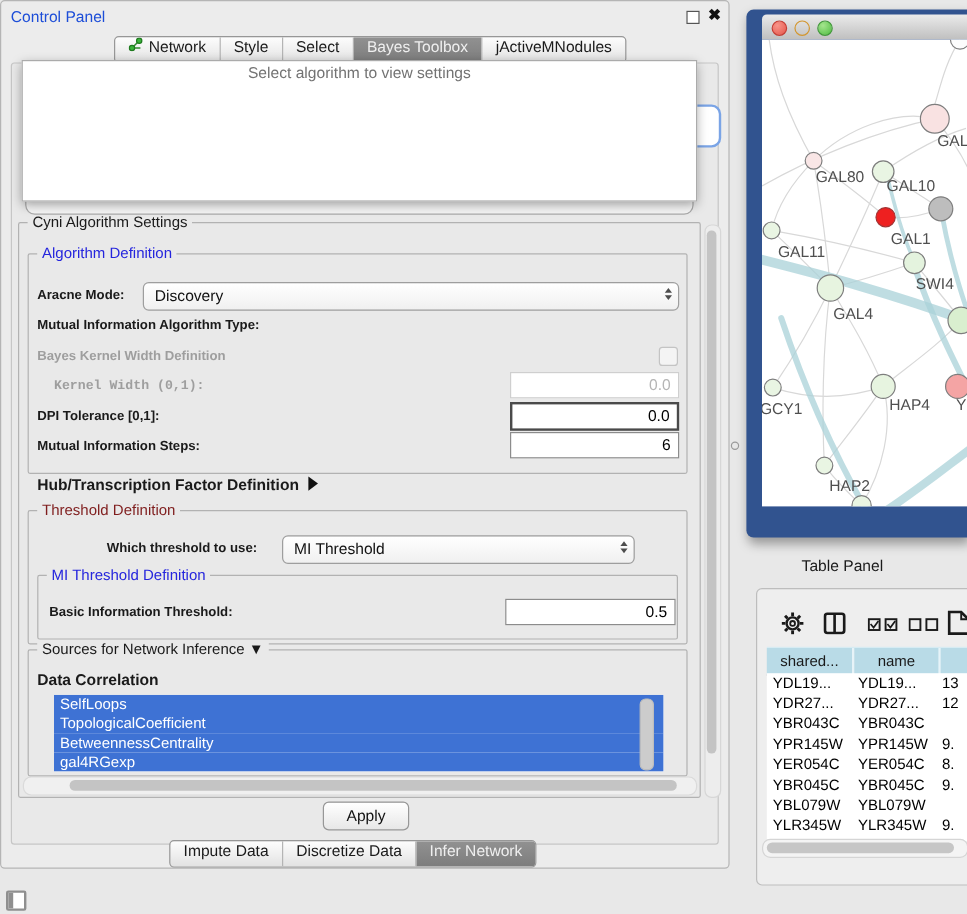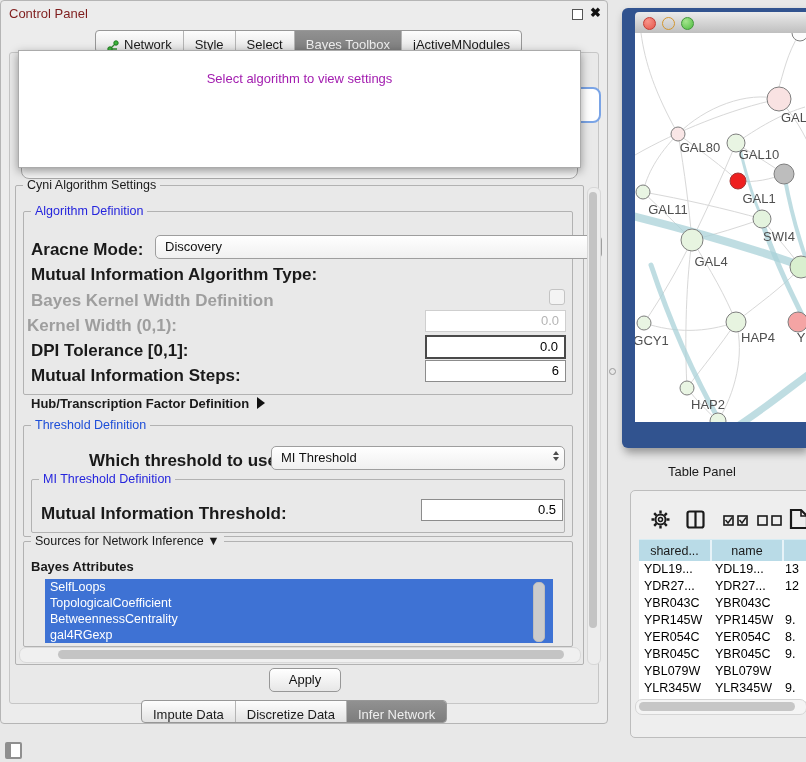--- a/index.html
+++ b/index.html
@@ -1,50 +1,50 @@
 <!DOCTYPE html>
 <html><head>
 <meta charset="utf-8">
 <style>
   html,body{margin:0;padding:0;width:806px;height:762px;overflow:hidden;background:#e8e8e8;
     font-family:"Liberation Sans",sans-serif;-webkit-font-smoothing:antialiased;}
   
   .cp{position:absolute;left:0;top:8;width:606px;height:722px;background:#ececec;
       border:1px solid #b5b5b5;border-radius:4px;}
-  .cp-title{position:absolute;left:8px;top:5px;font-size:13px;color:#7f1d1d;}
+  .cp-title{position:absolute;left:8px;top:5px;font-size:13px;color:#1d4ed8;}
   .float-ic{position:absolute;right:24px;top:8px;width:9px;height:9px;border:1.5px solid #555;background:#fff;}
   .close-ic{position:absolute;right:6px;top:4px;font-size:13px;font-weight:900;color:#111;}
   .cp-body{position:absolute;left:8px;top:51px;width:588px;height:650px;background:#e9e9e9;
       border:1px solid #c6c6c6;border-radius:3px;}
   
   .tabbar{position:absolute;display:flex;height:21px;border:1px solid #979797;border-radius:4px;
       overflow:hidden;background:linear-gradient(#fdfdfd,#e2e2e2);font-size:13px;color:#1a1a1a;}
-  .seg{display:flex;align-items:flex-end;gap:4px;padding:0 11px;border-left:1px solid #b4b4b4;white-space:nowrap;cursor:default;}
+  .seg{display:flex;align-items:flex-start;gap:4px;padding:0 11px;border-left:1px solid #b4b4b4;white-space:nowrap;cursor:default;}
   .seg:first-child{border-left:none;}
   .seg.sel{background:linear-gradient(#919191,#7d7d7d);color:#efefef;}
   
   .dd{position:absolute;left:17px;top:49px;width:561px;height:116px;background:#fff;
       border:1px solid #ababab;box-shadow:0 3px 9px rgba(0,0,0,.38);z-index:50;}
-  .dd-prompt{height:16px;text-align:center;color:#a21caf;font-size:13px;padding-top:20px;}
+  .dd-prompt{height:16px;text-align:center;color:#737373;font-size:13px;padding-top:2px;}
   .dd-item{font-size:13px;color:#000;line-height:16.2px;padding-left:4px;white-space:nowrap;}
   .dd-item.bold{font-weight:bold;}
   
   .ghost-combo{position:absolute;left:20px;top:140px;width:555px;height:36px;border:1px solid #a9a9a9;
       border-radius:8px;background:#f5f5f5;z-index:5;overflow:hidden;}
   .ghost-combo span{position:absolute;left:14px;top:10px;font-size:13px;color:#c2c2c2;}
   .blue-ring{position:absolute;left:560px;top:86px;width:36px;height:32px;border:2px solid #7aa4e6;
       border-radius:8px;background:#fff;z-index:4;}
   
   .grp{position:absolute;border:1px solid #b2b2b2;border-radius:2px;}
   .legend{position:absolute;font-size:12.5px;background:#e9e9e9;padding:0 4px;white-space:nowrap;z-index:3;}
-  .lbl{position:absolute;font-size:17px;font-weight:bold;color:#1a1a1a;white-space:nowrap;}
+  .lbl{position:absolute;font-size:11px;font-weight:bold;color:#1a1a1a;white-space:nowrap;}
   .lbl.dis{color:#9e9e9e;}
   
   .combo{position:absolute;height:22px;border:1px solid #9e9e9e;border-radius:5px;
-      background:linear-gradient(#ffffff,#f0f0f0);font-size:13px;color:#111;margin-left:36px;}
+      background:linear-gradient(#ffffff,#f0f0f0);font-size:13px;color:#111;}
   .combo .val{position:absolute;left:9px;top:3px;}
   .stepper{position:absolute;right:5px;top:4px;display:flex;flex-direction:column;gap:2px;}
   .tri-up{width:0;height:0;border-left:3.5px solid transparent;border-right:3.5px solid transparent;border-bottom:4.5px solid #4d4d4d;}
   .tri-dn{width:0;height:0;border-left:3.5px solid transparent;border-right:3.5px solid transparent;border-top:4.5px solid #4d4d4d;}
   .inp{position:absolute;height:20px;background:#fff;font-size:13px;text-align:right;padding-right:6px;line-height:20px;}
   .checkbox{position:absolute;width:14px;height:14px;border:1px solid #c4c4c4;border-radius:3px;background:#f4f4f4;}
   .arrow-r{display:inline-block;width:0;height:0;border-top:6px solid transparent;border-bottom:6px solid transparent;
       border-left:8px solid #111;margin-left:8px;vertical-align:-1px;}
   
   .attr-list{position:absolute;left:44px;top:578px;width:508px;height:64px;background:#fff;overflow:hidden;}
@@ -144,51 +144,51 @@
         <span class="tri-up"></span>
         <span class="tri-dn"></span>
       </span>
   </div>
 
   <span class="lbl" style="left:30px;top:264px;">Mutual Information Algorithm Type:</span>
 
   <span class="lbl dis" style="left:30px;top:290px;">Bayes Kernel Width Definition</span>
   <div class="checkbox" style="left:548px;top:288px;"></div>
 
-  <span class="lbl dis" style="left:26px;top:315px;">Kernel Width (0,1):</span>
+  <span class="lbl dis" style="left:44px;top:315px;font-family:Liberation Mono, monospace;">Kernel Width (0,1):</span>
   <div class="inp" style="left:424px;top:309px;width:133px;border:1px solid #cfcfcf;color:#b5b5b5;">0.0</div>
 
   <span class="lbl" style="left:30px;top:340px;">DPI Tolerance [0,1]:</span>
   <div class="inp" style="left:424px;top:334px;width:131px;border:2px solid #4a4a4a;color:#000;">0.0</div>
 
   <span class="lbl" style="left:30px;top:365px;">Mutual Information Steps:</span>
   <div class="inp" style="left:424px;top:359px;width:133px;border:1px solid #8c8c8c;color:#000;">6</div>
 
   <span class="lbl" style="left:30px;top:395px;font-size:13px;"><span>Hub/Transcription Factor Definition</span><span class="arrow-r"></span></span>
 
   <div class="grp" style="left:22px;top:424px;width:548px;height:110px;"></div>
-  <span class="legend" style="left:30px;top:417px;color:#1d4ed8;">Threshold Definition</span>
+  <span class="legend" style="left:30px;top:417px;color:#7f1d1d;">Threshold Definition</span>
 
   <span class="lbl" style="left:88px;top:450px;">Which threshold to use:</span>
   <div class="combo" style="left:234px;top:445px;width:292px;">
     <span class="val">MI Threshold</span>
     <span class="stepper">
         <span class="tri-up"></span>
         <span class="tri-dn"></span>
       </span>
   </div>
 
   <div class="grp" style="left:30px;top:478px;width:532px;height:52px;"></div>
   <span class="legend" style="left:38px;top:471px;color:#2525dd;">MI Threshold Definition</span>
-  <span class="lbl" style="left:40px;top:503px;">Mutual Information Threshold:</span>
+  <span class="lbl" style="left:40px;top:503px;">Basic Information Threshold:</span>
   <div class="inp" style="left:420px;top:498px;width:134px;border:1px solid #8c8c8c;color:#000;">0.5</div>
 
   <div class="grp" style="left:22px;top:540px;width:548px;height:104px;"></div>
   <span class="legend" style="left:30px;top:533px;color:#1a1a1a;"><span>Sources for Network Inference</span> <span>▼</span></span>
-  <span class="lbl" style="left:30px;top:558px;font-size:13px;">Bayes Attributes</span>
+  <span class="lbl" style="left:30px;top:558px;font-size:13px;">Data Correlation</span>
   <div class="attr-list" id="attr-list">
       <div class="attr-item">SelfLoops</div>
       <div class="attr-item">TopologicalCoefficient</div>
       <div class="attr-item">BetweennessCentrality</div>
       <div class="attr-item">gal4RGexp</div>
     </div>
   <div class="list-thumb"></div>
 
   <div class="vtrack">
       <div class="vthumb"></div>

